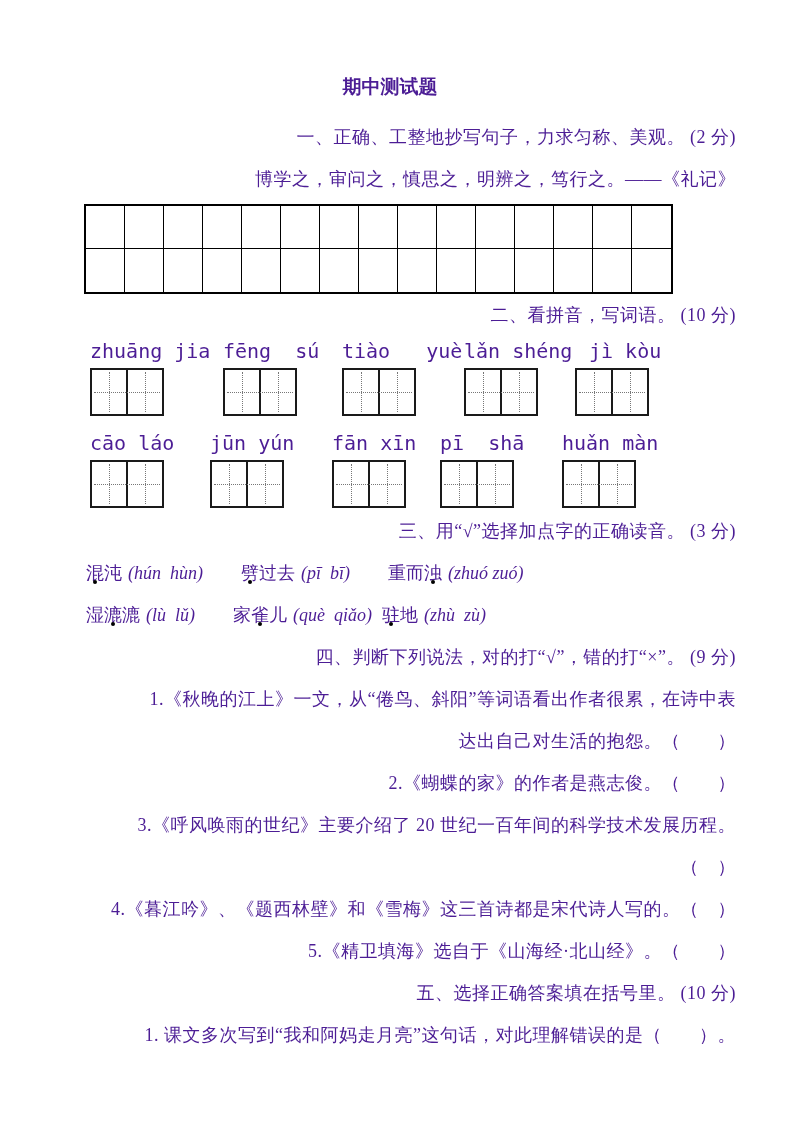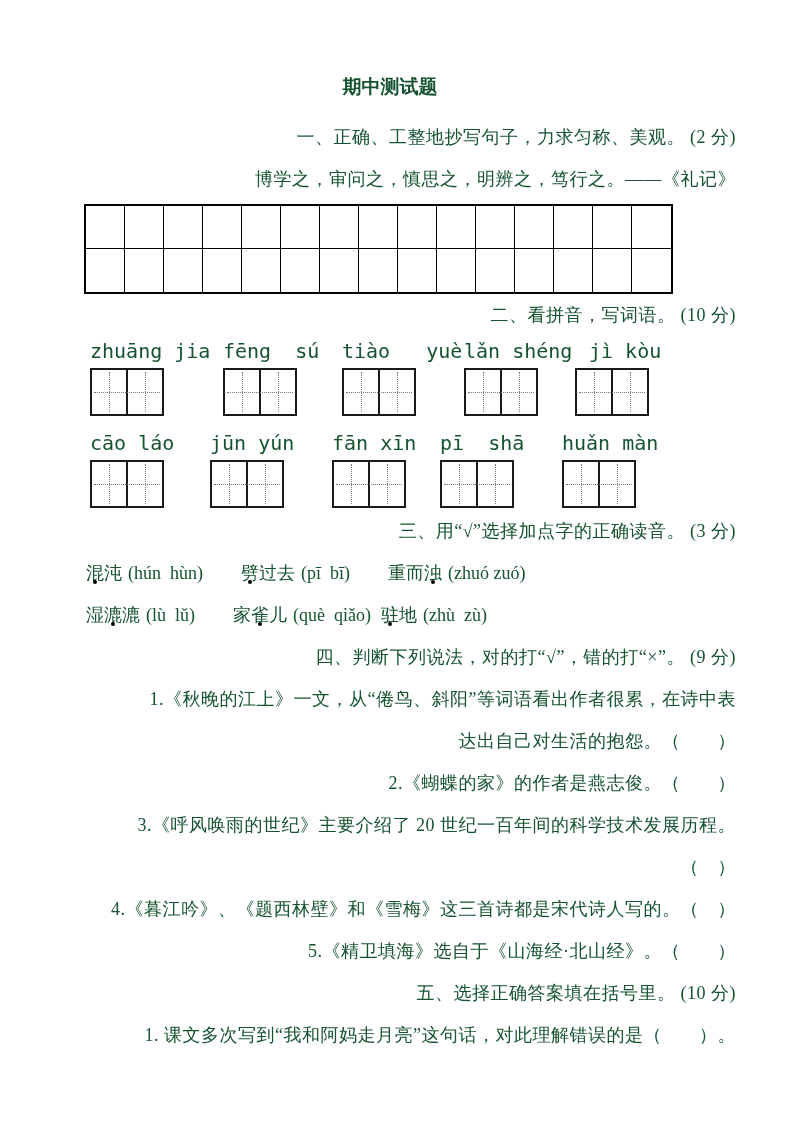--- a/index.html
+++ b/index.html
@@ -1,21 +1,21 @@
 <!DOCTYPE html>
 <html><head>
 <meta charset="utf-8">
 <style>
   html,body { margin:0; padding:0; background:#888; }
   .page {
     position:relative;
     width:793px; height:1122px;
     margin:0 auto;
     background:#ffffff;
-    color:#14532d;
+    color:#4c1d95;
     font-family:"Liberation Serif","DejaVu Serif",serif;
     font-size:18px;
     overflow:hidden;
   }
   .content { position:absolute; left:86px; top:74px; width:650px; }
 
   .doc-title {
     font-size:19px; font-weight:bold; text-align:center;
     width:608px; line-height:26px; margin:0 0 16px 0;
   }
@@ -62,21 +62,21 @@
   .pcell::before {
     content:""; position:absolute; left:50%; top:2px; bottom:2px;
     border-left:1px dotted #777;
   }
 
   
   .p3line { margin:0; line-height:42px; white-space:nowrap; }
   .p3item { white-space:pre; }
   .p3item + .p3item { margin-left:38px;margin-top:24px; }
   .p3item.tight { margin-left:10px; }
-  .pyopt { margin-left:6px; white-space:pre; }
+  .pyopt { margin-left:6px; white-space:pre;font-style:italic; }
   .dotu { position:relative; }
   .dotu::after {
     content:""; position:absolute; left:50%; bottom:-1px;
     width:4px; height:4px; border-radius:50%;
     background:#000; transform:translateX(-50%);
   }
 </style>
 </head>
 <body>
 

